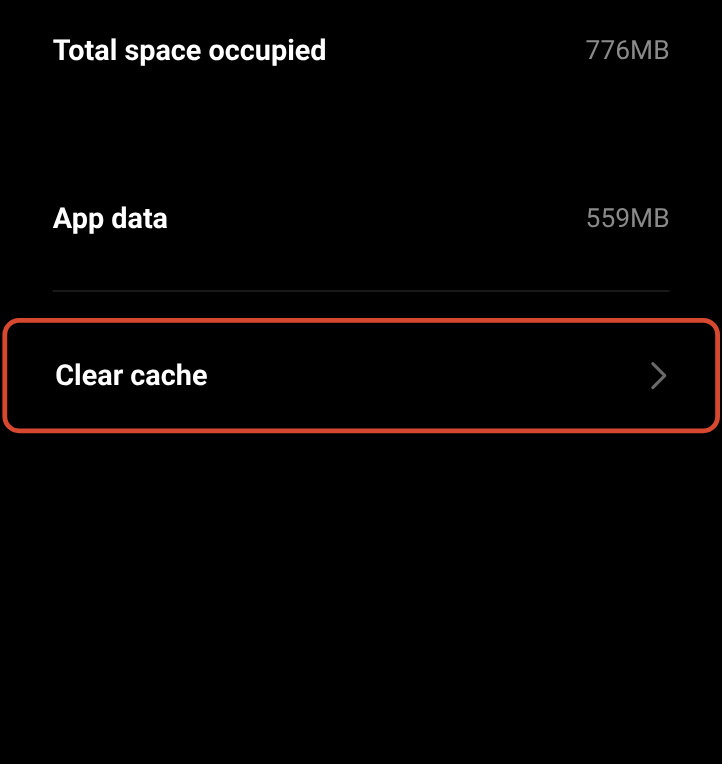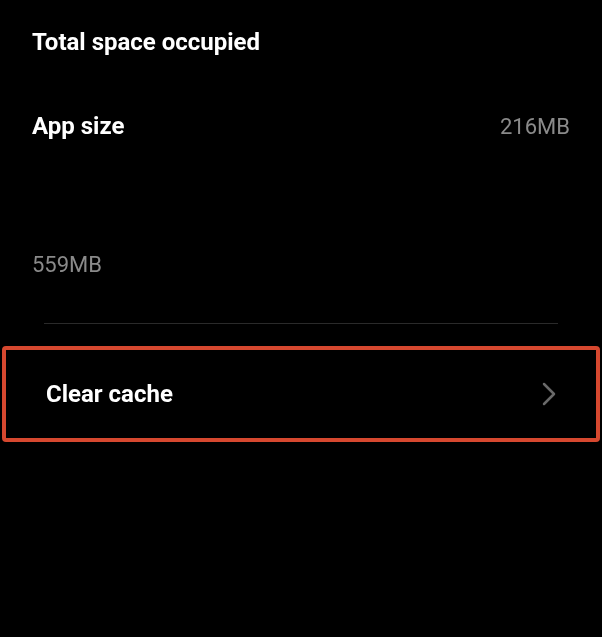--- a/index.html
+++ b/index.html
@@ -14,42 +14,42 @@
       height: 637px;
       overflow: hidden;
     }
     .container {
       padding: 0;
     }
     .row {
       display: flex;
       justify-content: space-between;
       align-items: center;
-      padding: 28px 32px;
+      padding: 28px 44px;
       text-decoration: underline;
     }
     .label {
       color: #fff;
       font-size: 24px;
       font-weight: 700;
     }
     .value {
       color: #8a8a8a;
       font-size: 22px;
       font-weight: 400;
     }
     .divider {
       height: 1px;
       background: #2a2a2a;
       margin: 18px 44px 0 44px;
     }
     .action-section {
       margin-top: 22px;
       border: 4px solid #d6482f;
-      border-radius: 4px;
+      border-radius: 14px;
       margin-left: 2px;
       margin-right: 2px;
     }
     .action-row {
       display: flex;
       justify-content: space-between;
       align-items: center;
       padding: 30px 40px 30px 40px;
     }
     .action-label {
@@ -66,31 +66,29 @@
       display: block;
     }
   </style>
 </head>
 <body>
 
 <div class="container">
 
   <div class="row">
     <span class="label">Total space occupied</span>
+    <span class="value">776MB</span>
   </div>
 
-  <div class="row">
-    <span class="label">App size</span>
-    <span class="value">216MB</span>
-  </div>
 
   <div class="row">
   </div>
 
   <div class="row">
+    <span class="label">App data</span>
     <span class="value">559MB</span>
   </div>
 
   <div class="divider"></div>
 
   <div class="action-section">
 
     <div class="action-row">
       <span class="action-label">Clear cache</span>
       <span class="chevron">

